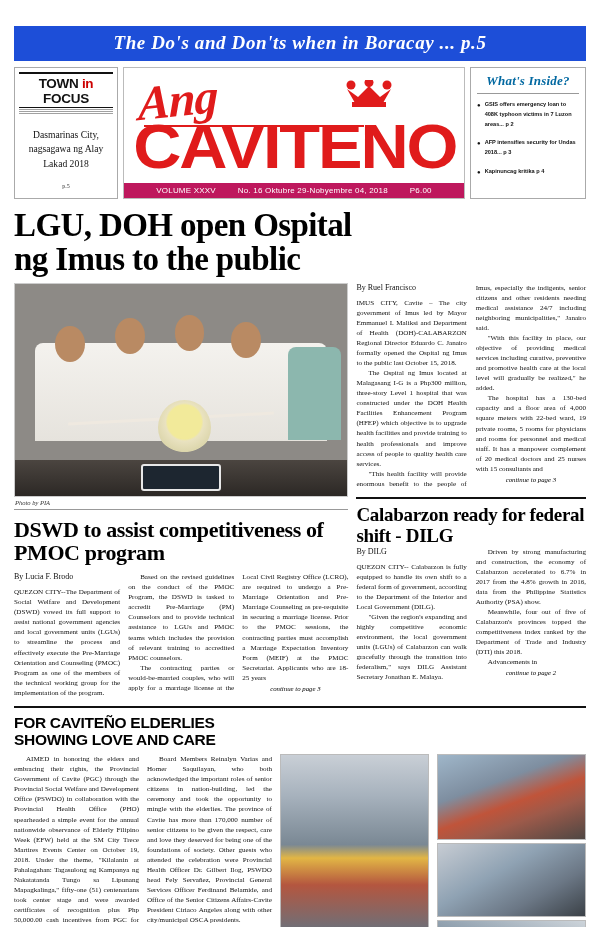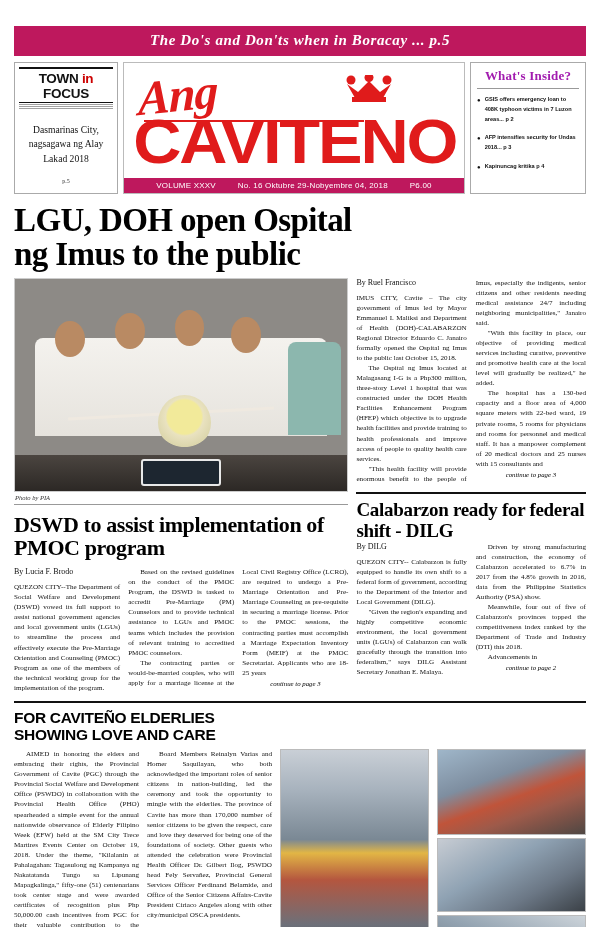--- a/index.html
+++ b/index.html
@@ -7,28 +7,28 @@
     width: 600px; height: 927px;
     background: #ffffff;
     font-family: "Liberation Serif", serif;
     overflow: hidden;
   }
   .page { width: 600px; height: 927px; position: relative; background:#fff; padding: 0 14px; }
 
   
   .topbanner {
     margin: 26px 0 6px 0;
-    background: #be185d;
+    background: #1d4ed8;
     color: #fff;
     text-align: center;
     padding: 6px 0 7px 0;
     font-family: "Liberation Serif", serif;
     font-style: italic;
     font-weight: bold;
-    font-size: 15px;
+    font-size: 19px;
     letter-spacing: .6px;
   }
 
   
   .masthead-row { display: flex; align-items: stretch; gap: 5px; height: 132px; }
 
   .tif-box { width: 104px; border: 1px solid #aaa; padding: 4px; display:flex; flex-direction:column; }
   .tif-logo {
     border-top: 2px solid #111; border-bottom: 1px solid #111;
     text-align: center; padding: 2px 0 1px 0;
@@ -63,22 +63,22 @@
     position:absolute; left:0; bottom:0; width:100%;
     background:#be185d; color:#fff;
     font-family:"Liberation Sans", sans-serif;
     font-size:8px; letter-spacing:.2px;
     display:flex; justify-content:center; gap:22px;
     padding:3px 0;
   }
 
   .wi-box { width: 116px; border:1px solid #aaa; padding:5px 6px; }
   .wi-title {
-    font-family:"Liberation Serif", serif; font-weight:bold;
-    font-size:13px; color:#a21caf; text-align:center; letter-spacing:.2px;
+    font-family:"Liberation Serif", serif; font-style:italic; font-weight:bold;
+    font-size:13px; color:#0369a1; text-align:center; letter-spacing:.2px;
   }
   .wi-rule { border-top:1px solid #999; margin:4px 0 6px 0; }
   .wi-list { list-style:none; }
   .wi-list li { display:flex; gap:4px; font-family:"Liberation Sans", sans-serif;
     font-size:5.6px; line-height:1.75; color:#111; margin-bottom:9px; font-weight:bold;}
   .wi-bullet { font-size:6px; line-height:1.7; }
 
   
   .lead-head {
     font-family:"Liberation Serif", serif; font-weight:bold;
@@ -227,21 +227,21 @@
         <div class="ph-head" style="left:48%;top:15%;width:9%;height:17%"></div>
         <div class="ph-head" style="left:65%;top:18%;width:9%;height:17%"></div>
         <div class="ph-teal"></div>
         <div class="ph-ribbon"></div>
         <div class="ph-flowers"></div>
         <div class="ph-dark"></div>
         <div class="ph-phone"></div>
       </div>
       <div class="photo-credit">Photo by PIA</div>
 
-      <h2 class="sec-head-xl">DSWD to assist implementation of PMOC program</h2>
+      <h2 class="sec-head-xl">DSWD to assist competitiveness of PMOC program</h2>
 
       <div class="cols3">
         <div class="byline">By Lucia F. Brodo</div>
         <p class="body">QUEZON CITY--The Department of Social Welfare and Development (DSWD) vowed its full support to assist national government agencies and local government units (LGUs) to streamline the process and effectively execute the Pre-Marriage Orientation and Counseling (PMOC) Program as one of the members of the technical working group for the implementation of the program.</p>
         <p class="body indent">Based on the revised guidelines on the conduct of the PMOC Program, the DSWD is tasked to accredit Pre-Marriage (PM) Counselors and to provide technical assistance to LGUs and PMOC teams which includes the provision of relevant training to accredited PMOC counselors.</p>
         <p class="body indent">The contracting parties or would-be-married couples, who will apply for a marriage license at the Local Civil Registry Office (LCRO), are required to undergo a Pre-Marriage Orientation and Pre-Marriage Counseling as pre-requisite in securing a marriage license. Prior to the PMOC sessions, the contracting parties must accomplish a Marriage Expectation Inventory Form (MEIF) at the PMOC Secretariat. Applicants who are 18-25 years</p>
         <div class="jump">continue to page 3</div>
       </div>
     </div>
 

